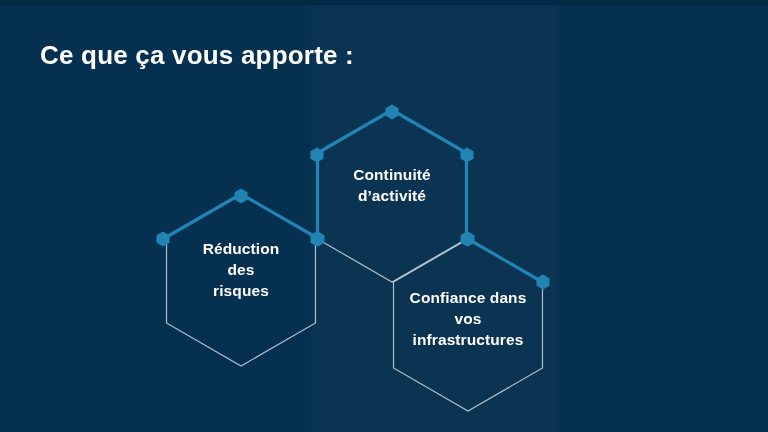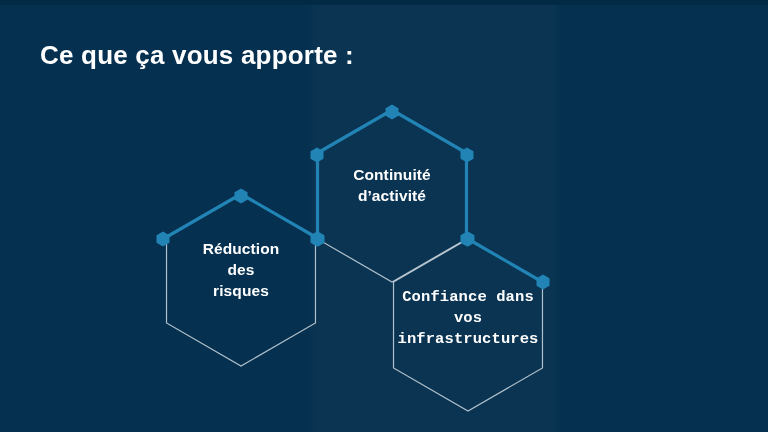--- a/index.html
+++ b/index.html
@@ -72,21 +72,21 @@
     color: #ffffff;
     font-size: 15.5px;
     font-weight: 700;
     line-height: 21px;
     text-align: center;
     white-space: pre-line;
     letter-spacing: 0.1px;
   }
   #label-1 { left: 161px; top: 238px; width: 160px; }
   #label-2 { left: 316px; top: 164px; width: 152px; text-align: center; }
-  #label-3 { left: 381px; top: 287px; width: 174px; font-family: Liberation Mono, monospace; }
+  #label-3 { left: 381px; top: 287px; width: 174px; }
 </style>
 </head>
 <body>
 
 <div id="slide">
 
   <div id="bg-base"></div>
   <div id="bg-bands"></div>
   <div id="bg-topstrip"></div>
 

